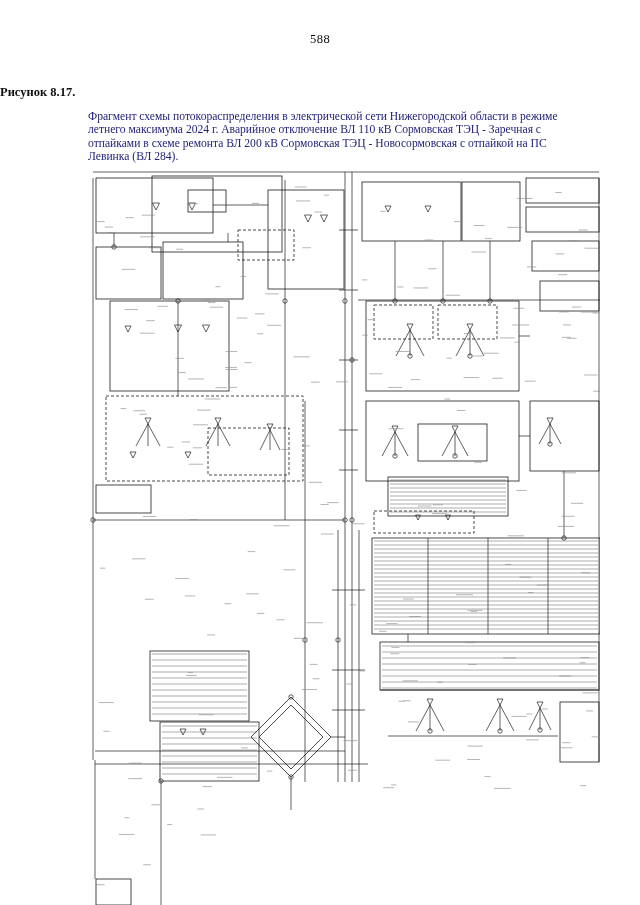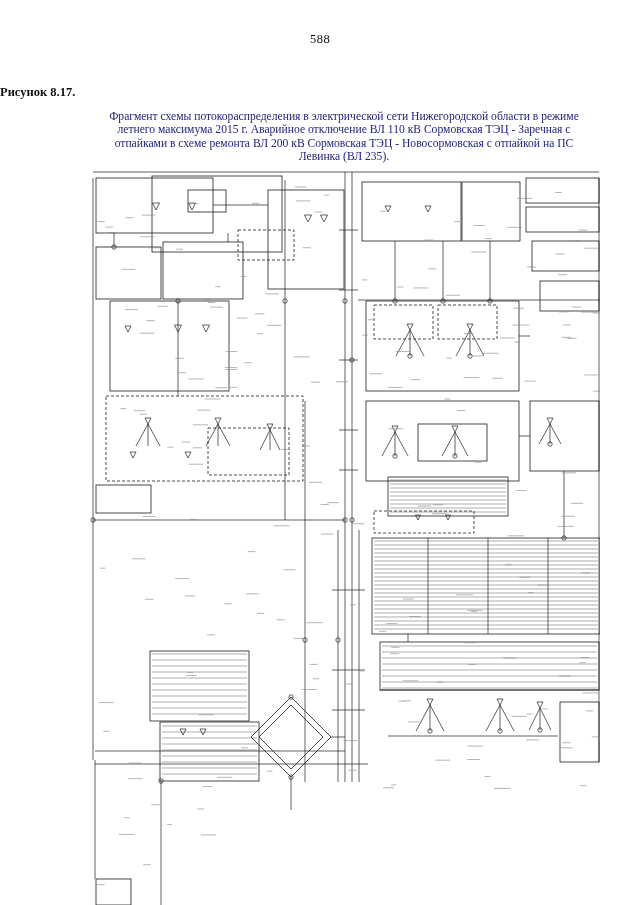--- a/index.html
+++ b/index.html
@@ -15,43 +15,43 @@
     position: absolute; top: 32px; left: 0; width: 640px;
     text-align: center; font-size: 12.5px; color: #111111;
     letter-spacing: 0.5px;
   }
   .figure-label {
     position: absolute; top: 85px; left: 0; width: 600px;
     text-align: left; font-size: 12.5px; font-weight: bold; color: #111111;
   }
   .caption {
     position: absolute; top: 110px; left: 88px; width: 512px;
-    text-align: center; font-size: 11.6px; line-height: 13.4px;
+    text-align: left; font-size: 11.6px; line-height: 13.4px;
   }
   .caption div { white-space: nowrap; }
   #diagram {
     position: absolute; top: 170px; left: 88px;
     width: 512px; height: 735px;
     display: block;
   }
 </style>
 </head>
 <body>
 
 <div class="page">
 
   <div class="page-number" style="color: rgb(17, 17, 17);">588</div>
 
   <div class="figure-label" style="color: rgb(17, 17, 17);">Рисунок 8.17.</div>
 
   <div class="caption" id="caption" style="color: rgb(35, 35, 122);">
       <div>Фрагмент схемы потокораспределения в электрической сети Нижегородской области в режиме</div>
-      <div>летнего максимума 2015 г. Аварийное отключение ВЛ 110 кВ Сормовская ТЭЦ - Заречная с</div>
+      <div>летнего максимума 2024 г. Аварийное отключение ВЛ 110 кВ Сормовская ТЭЦ - Заречная с</div>
       <div>отпайками в схеме ремонта ВЛ 200 кВ Сормовская ТЭЦ - Новосормовская с отпайкой на ПС</div>
-      <div>Левинка (ВЛ 235).</div>
+      <div>Левинка (ВЛ 284).</div>
     </div>
 
   <svg id="diagram" viewBox="0 0 512 735" xmlns="http://www.w3.org/2000/svg">
       <g>
         <line x1="286" y1="371" x2="510" y2="371" stroke="#3a3a3a" stroke-width="0.5" opacity="0.85"></line>
         <line x1="286" y1="375" x2="510" y2="375" stroke="#3a3a3a" stroke-width="0.5" opacity="0.85"></line>
         <line x1="286" y1="379" x2="510" y2="379" stroke="#3a3a3a" stroke-width="0.5" opacity="0.85"></line>
         <line x1="286" y1="383" x2="510" y2="383" stroke="#3a3a3a" stroke-width="0.5" opacity="0.85"></line>
         <line x1="286" y1="387" x2="510" y2="387" stroke="#3a3a3a" stroke-width="0.5" opacity="0.85"></line>
         <line x1="286" y1="391" x2="510" y2="391" stroke="#3a3a3a" stroke-width="0.5" opacity="0.85"></line>

